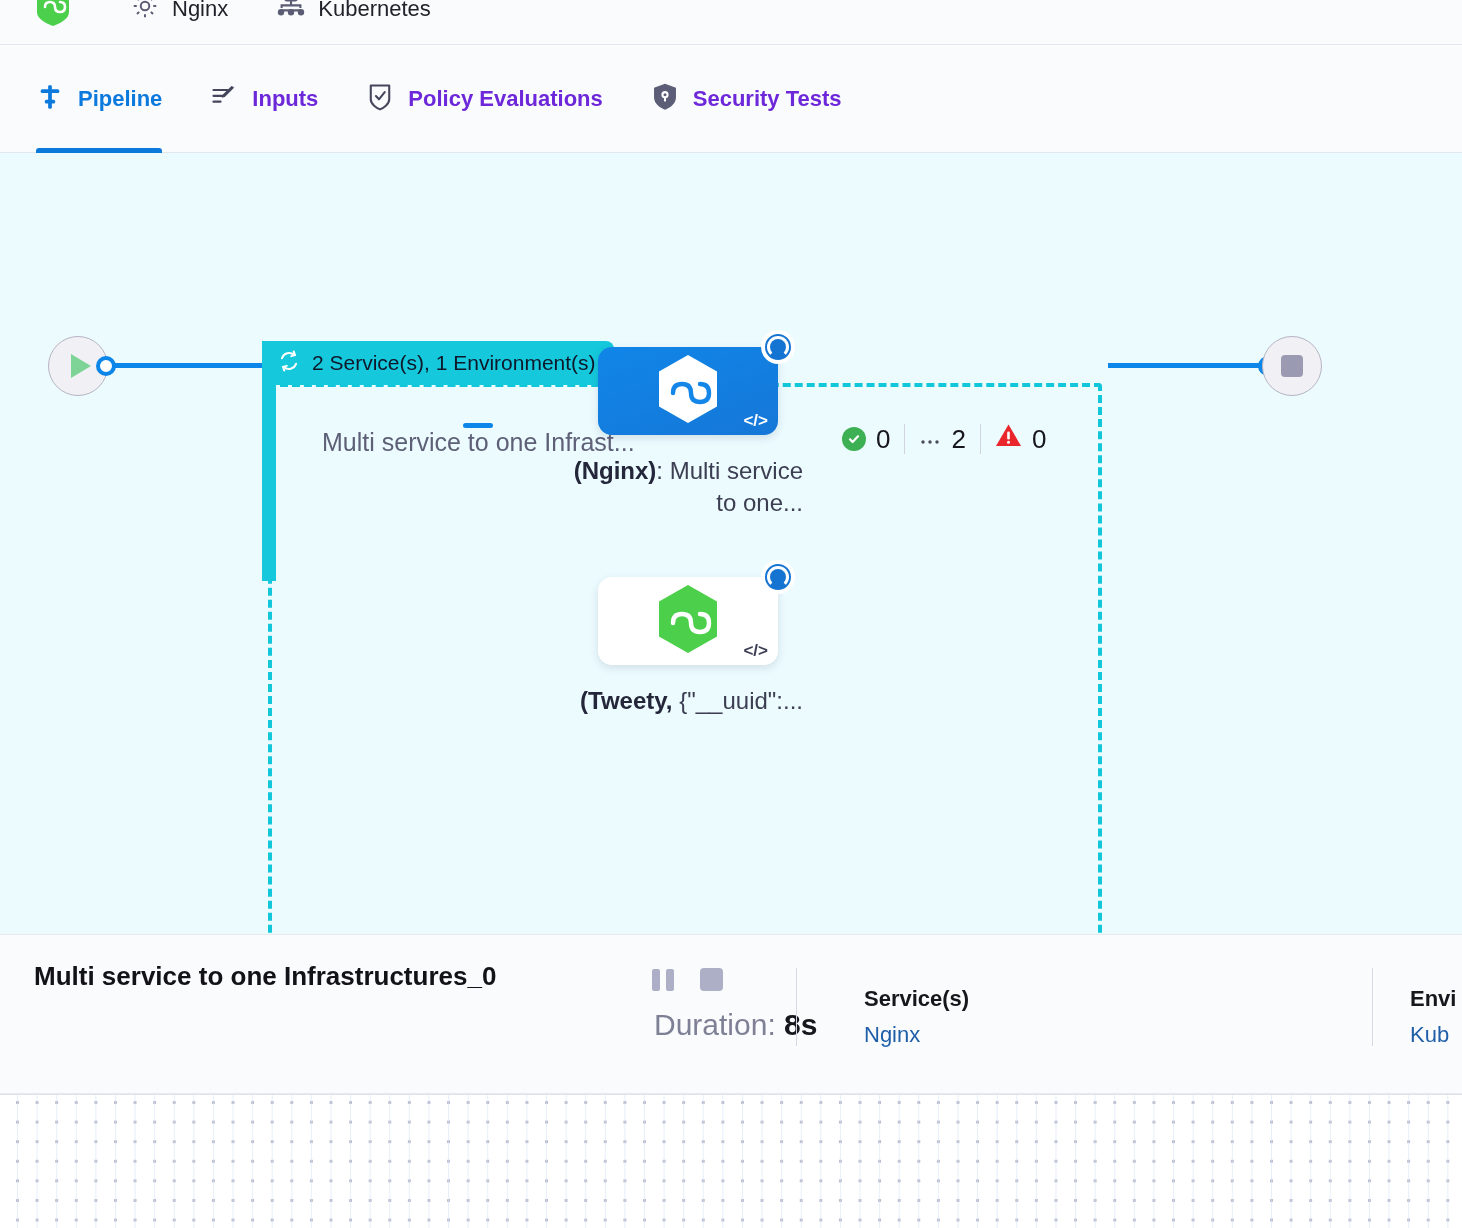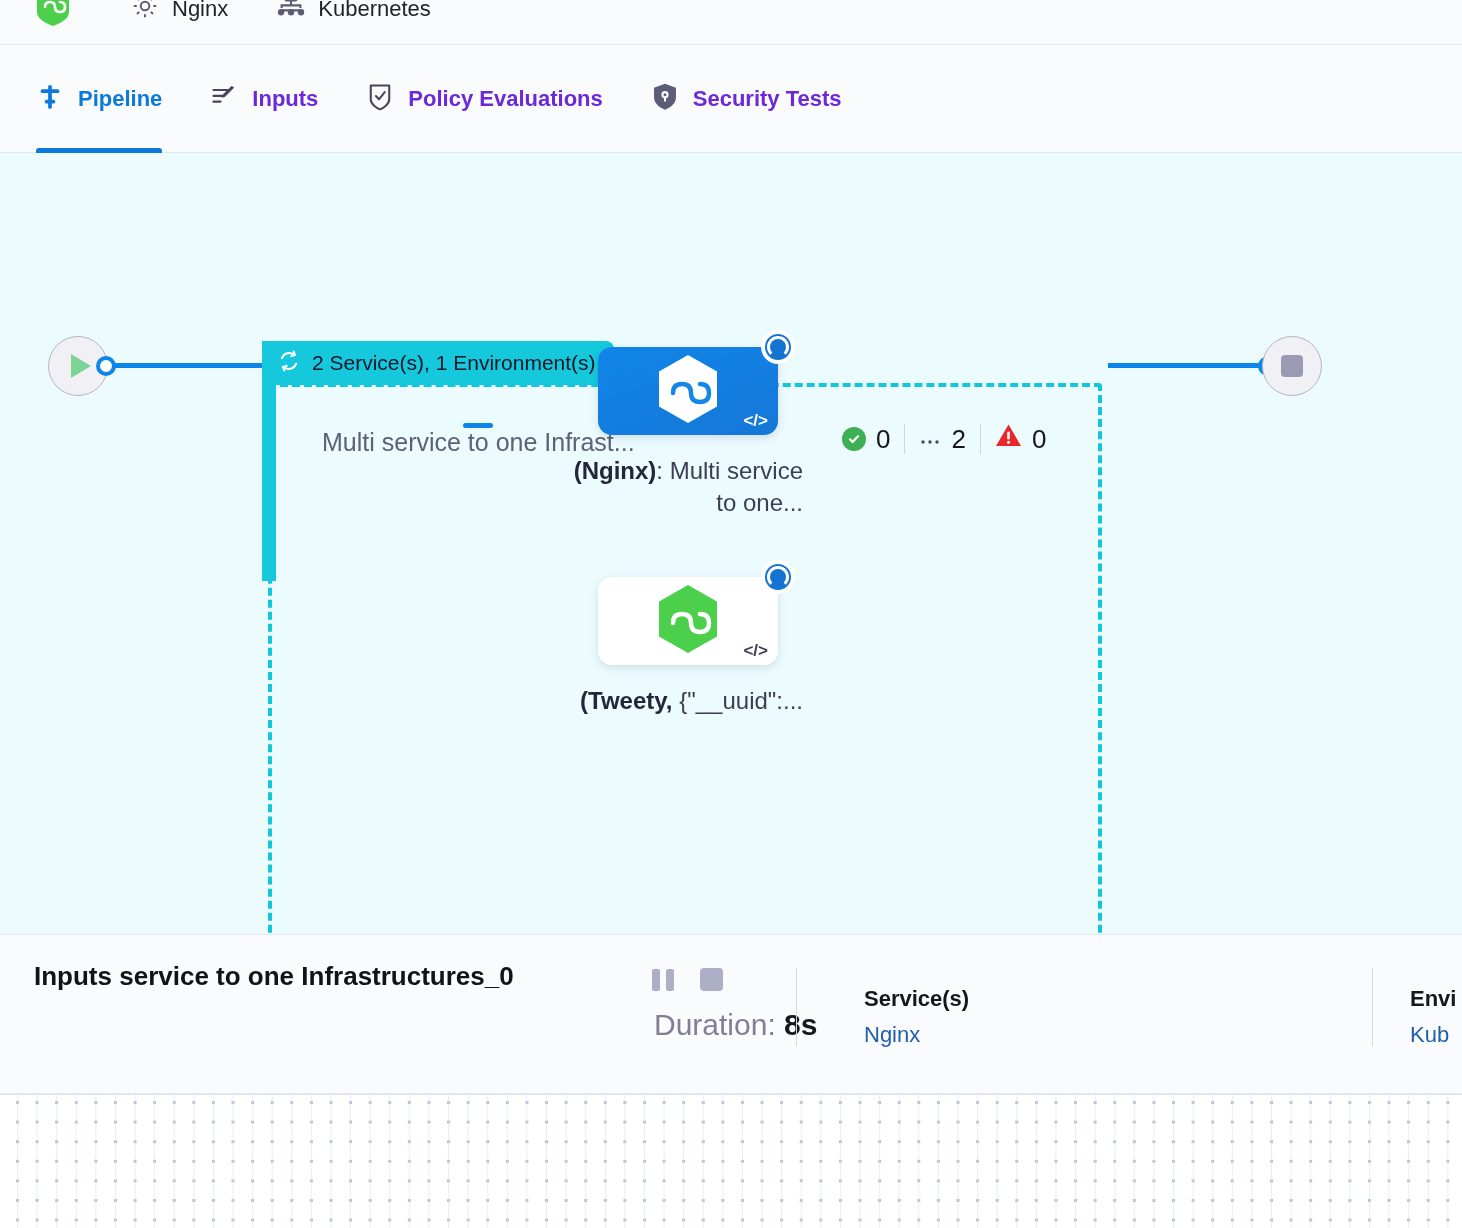--- a/index.html
+++ b/index.html
@@ -369,21 +369,21 @@
     </div>
 
     <div class="edge" style="left:1108px; top:210px; width:160px;"></div>
     <div class="port" style="left:1258px; top:203px;"></div>
     <div class="endpoint" style="left:1262px; top:183px;">
       <div class="stop-sq"></div>
     </div>
   </div>
 
   <div class="detail">
-    <div class="detail-title">Inputs service to one Infrastructures_0</div>
+    <div class="detail-title">Multi service to one Infrastructures_0</div>
   </div>
 
   <div class="detail-dur-icons">
     <span class="pause-ic">
         <i></i>
         <i></i>
       </span>
     <span class="stop-ic"></span>
   </div>
   <div class="detail-duration">

